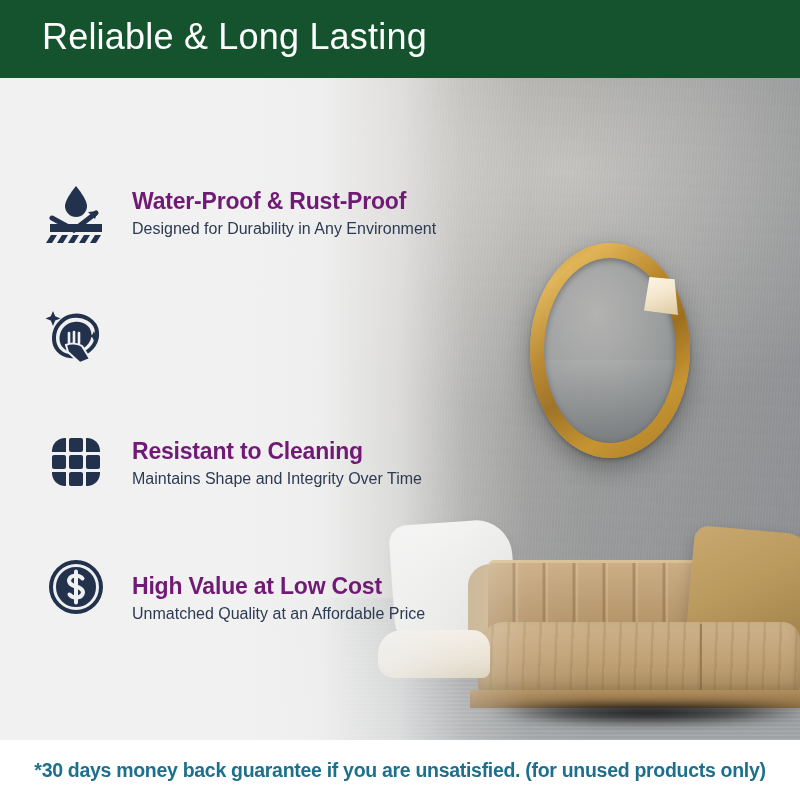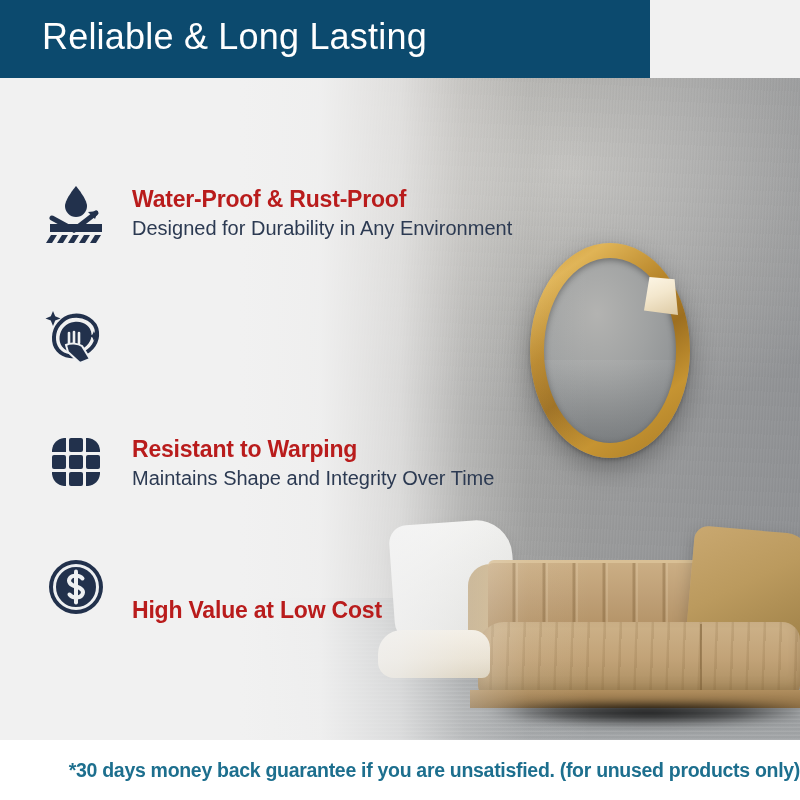--- a/index.html
+++ b/index.html
@@ -15,23 +15,23 @@
     width: 800px;
     height: 800px;
     overflow: hidden;
     background: #f1f1f1;
   }
 
   
   .header-bar {
     position: absolute;
     left: 0; top: 0;
-    width: 650px;
+    width: 800px;
     height: 78px;
-    background: #0c4a6e;
+    background: #14532d;
     box-sizing: border-box;
   }
   .header-title {
     position: absolute;
     left: 42px;
     top: 16px;
     font-size: 36px;
     font-weight: 400;
     letter-spacing: 0.2px;
     color: #ffffff;
@@ -230,44 +230,44 @@
     height: 72px;
     flex: 0 0 72px;
     display: flex;
     align-items: center;
     justify-content: center;
   }
   .feature-text { padding-top: 2px; }
   .feature-title {
     font-size: 23px;
     font-weight: 700;
-    color: #b91c1c;
+    color: #701a75;
     line-height: 1.15;
     letter-spacing: -0.2px;
     white-space: nowrap;
   }
   .feature-sub {
     margin-top: 4px;
-    font-size: 20px;
+    font-size: 16px;
     font-weight: 400;
     color: #2c3a52;
     line-height: 1.2;
     white-space: nowrap;
   }
 
   
   .footer {
     position: absolute;
     left: 0; top: 740px;
     width: 800px;
     height: 60px;
     background: #ffffff;
     display: flex;
     align-items: center;
-    justify-content: flex-end;
+    justify-content: center;
   }
   .footer-note {
     font-size: 19.5px;
     font-weight: 600;
     color: #1d6f8e;
     letter-spacing: -0.3px;
     white-space: nowrap;
   }
 </style>
 </head>
@@ -364,36 +364,37 @@
             <rect x="8" y="25" width="14" height="14" rx="2"></rect>
             <rect x="25" y="25" width="14" height="14" rx="2"></rect>
             <rect x="42" y="25" width="14" height="14" rx="2"></rect>
             <path d="M8 42 L22 42 L22 56 L20 56 C13 55 9 51 8 44 Z"></path>
             <rect x="25" y="42" width="14" height="14" rx="2"></rect>
             <path d="M42 42 L56 42 L56 44 C55 51 51 55 44 56 L42 56 Z"></path>
           </g>
         </svg>
       </div>
       <div class="feature-text">
-        <div class="feature-title">Resistant to Warping</div>
+        <div class="feature-title">Resistant to Cleaning</div>
         <div class="feature-sub">Maintains Shape and Integrity Over Time</div>
       </div>
     </div>
 
     <div class="feature-row r3">
       <div class="feature-icon">
         <svg viewBox="0 0 64 64" width="64" height="64" aria-hidden="true">
           <circle cx="32" cy="32" r="27" fill="#22314c"></circle>
           <circle cx="32" cy="32" r="21.5" fill="none" stroke="#eef0f2" stroke-width="3"></circle>
           <path d="M38.5 23.5 C36 20.5 28.5 19.5 26 23 C23.5 26.5 26 30 32 31.5 C38 33 40.5 36.5 38 40 C35.5 43.5 28 43 25.5 39.5" fill="none" stroke="#eef0f2" stroke-width="4" stroke-linecap="round"></path>
           <path d="M32 16.5 L32 47.5" stroke="#eef0f2" stroke-width="4" stroke-linecap="round"></path>
         </svg>
       </div>
       <div class="feature-text">
         <div class="feature-title">High Value at Low Cost</div>
+        <div class="feature-sub">Unmatched Quality at an Affordable Price</div>
       </div>
     </div>
 
   </div>
 
   <div class="footer">
     <div class="footer-note">*30 days money back guarantee if you are unsatisfied. (for unused products only)</div>
   </div>
 
 </div>

